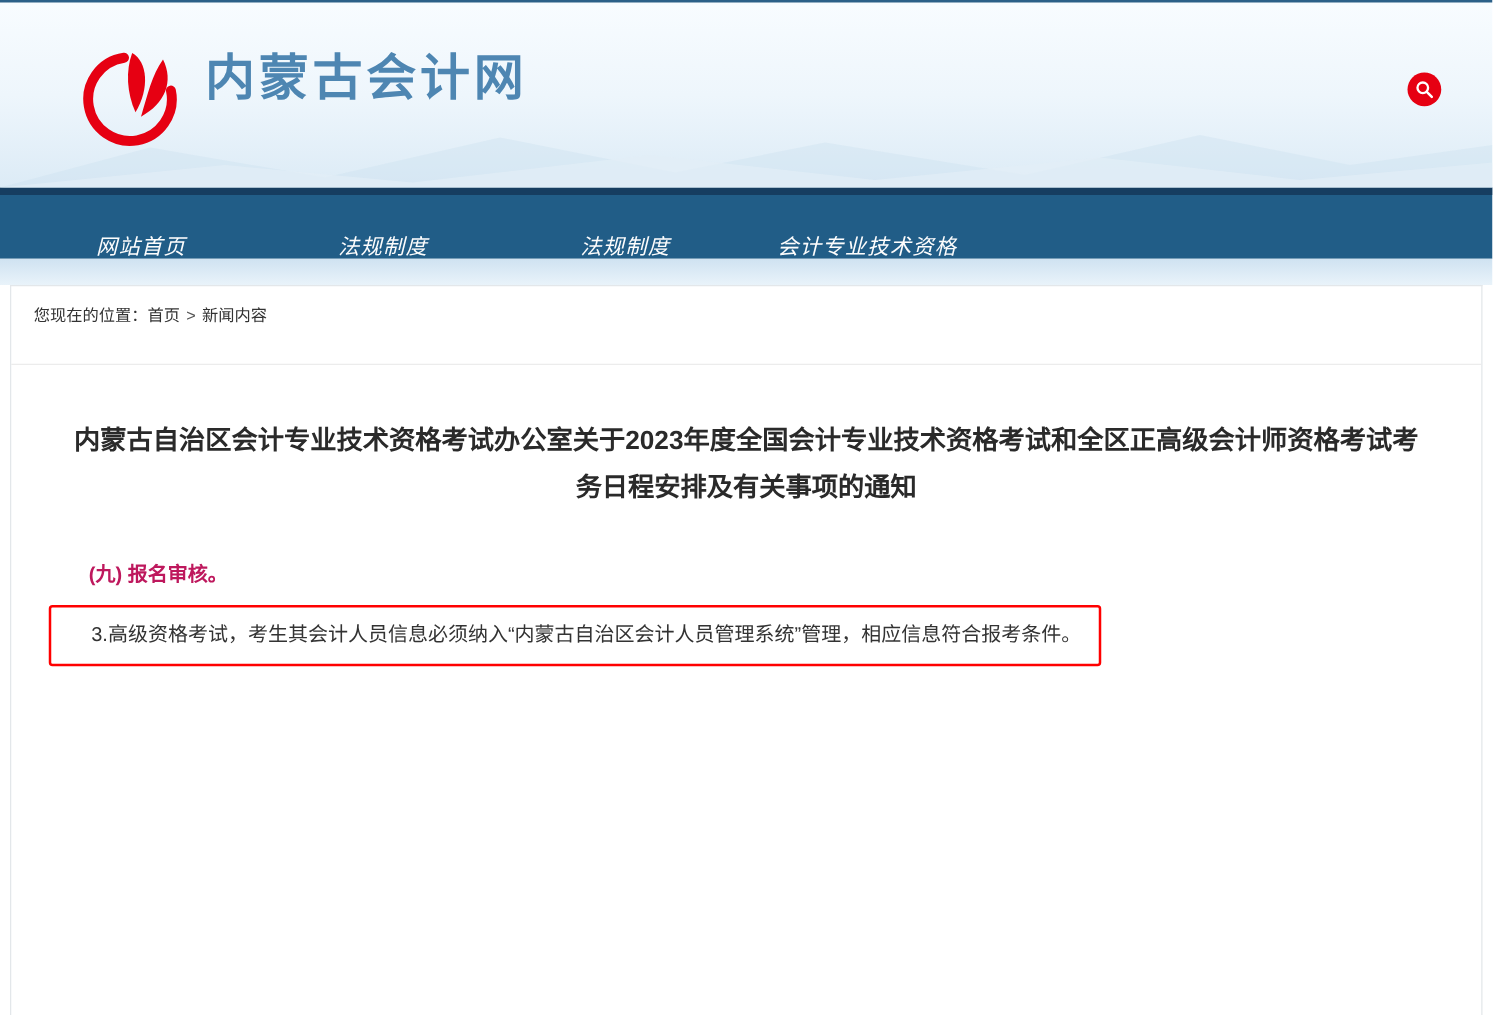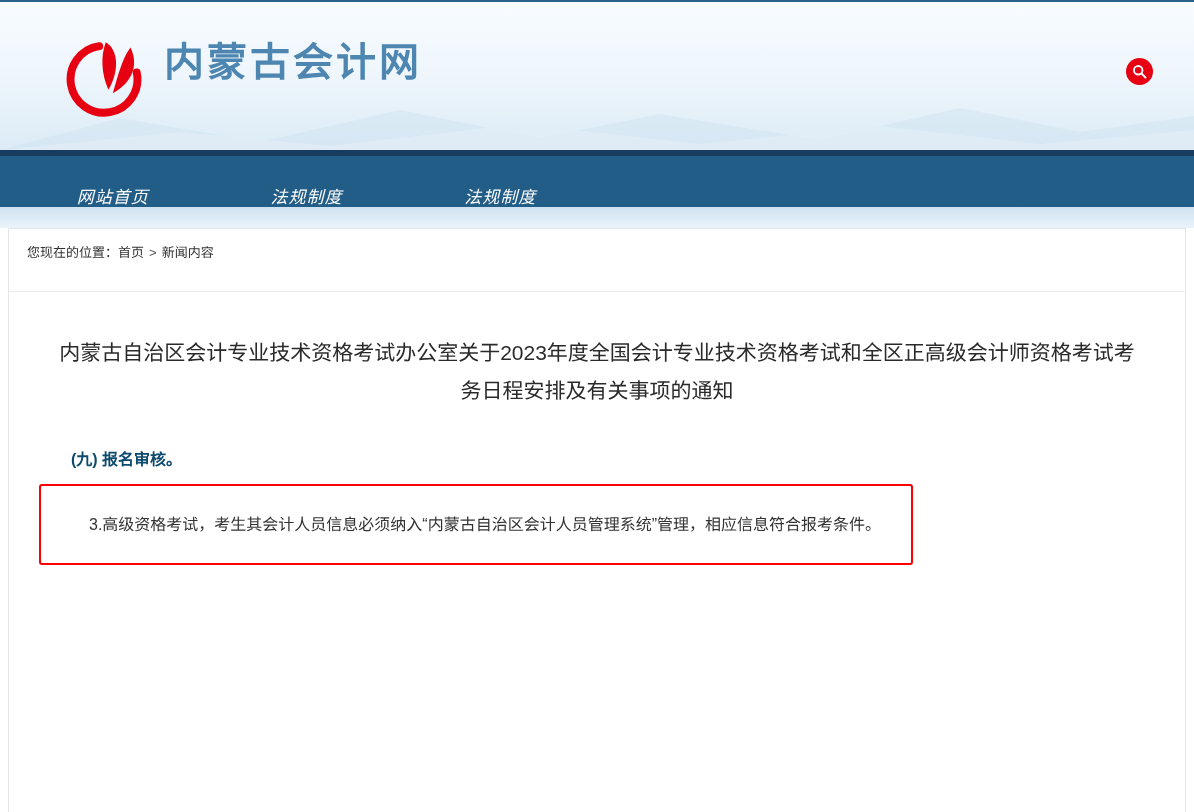--- a/index.html
+++ b/index.html
@@ -57,36 +57,36 @@
   }
   .breadcrumb {
     padding:13px 18px 30px; font-size:13px; color:#333;
     border-bottom:1px solid #ececec;
   }
   .breadcrumb a { color:#333; text-decoration:none; cursor:pointer; }
   .breadcrumb .sep { margin:0 5px; color:#555; }
 
   .article { padding:0 30px 26px; }
   .title {
-    margin:42px 12px 0; font-size:21px; font-weight:normal;
+    margin:42px 12px 0; font-size:21px; font-weight:bold;
     color:#2a2a2a; text-align:center; line-height:1.8;
   }
   .section-heading {
     margin:36px 0 0; font-size:16px; font-weight:bold;
-    color:#0c4a6e; text-indent:2em;
+    color:#be185d; text-indent:2em;
   }
   .para {
     margin:18px 0 0; font-size:16px; line-height:33px;
     color:#333; text-indent:2em; text-align:justify;
   }
   .highlight-box {
     margin-top:14px; border:2px solid #ff0000; border-radius:3px;
     padding:6px 14px 6px 0; width:fit-content; max-width:100%;
   }
-  .highlight-box .para { margin:16px; }
+  .highlight-box .para { margin:0; }
 </style>
 </head>
 <body>
 
 <header class="header">
   <svg class="mountains" viewBox="0 0 1194 70" preserveAspectRatio="none">
     <path d="M0 70 L120 38 L260 62 L400 30 L540 58 L660 34 L820 60 L960 28 L1080 52 L1194 36 L1194 70 Z" fill="#cfe2f0" opacity="0.45"></path>
     <path d="M0 70 L180 52 L330 66 L520 44 L700 64 L880 46 L1040 64 L1194 50 L1194 70 Z" fill="#e2eef7" opacity="0.7"></path>
   </svg>
 
@@ -105,20 +105,21 @@
       <line x1="12.5" y1="12.5" x2="17" y2="17" stroke="#ffffff" stroke-width="2.4" stroke-linecap="round"></line>
     </svg>
   </button>
 </header>
 
 <nav class="nav">
   <ul>
     <li>网站首页</li>
     <li>法规制度</li>
     <li>法规制度</li>
+    <li>会计专业技术资格</li>
   </ul>
 </nav>
 
 <div class="sub-band"></div>
 
 <main class="content-box">
 
   <div class="breadcrumb">
     <span>您现在的位置：</span><a>首页</a><span class="sep">&gt;</span><a>新闻内容</a>
   </div>

